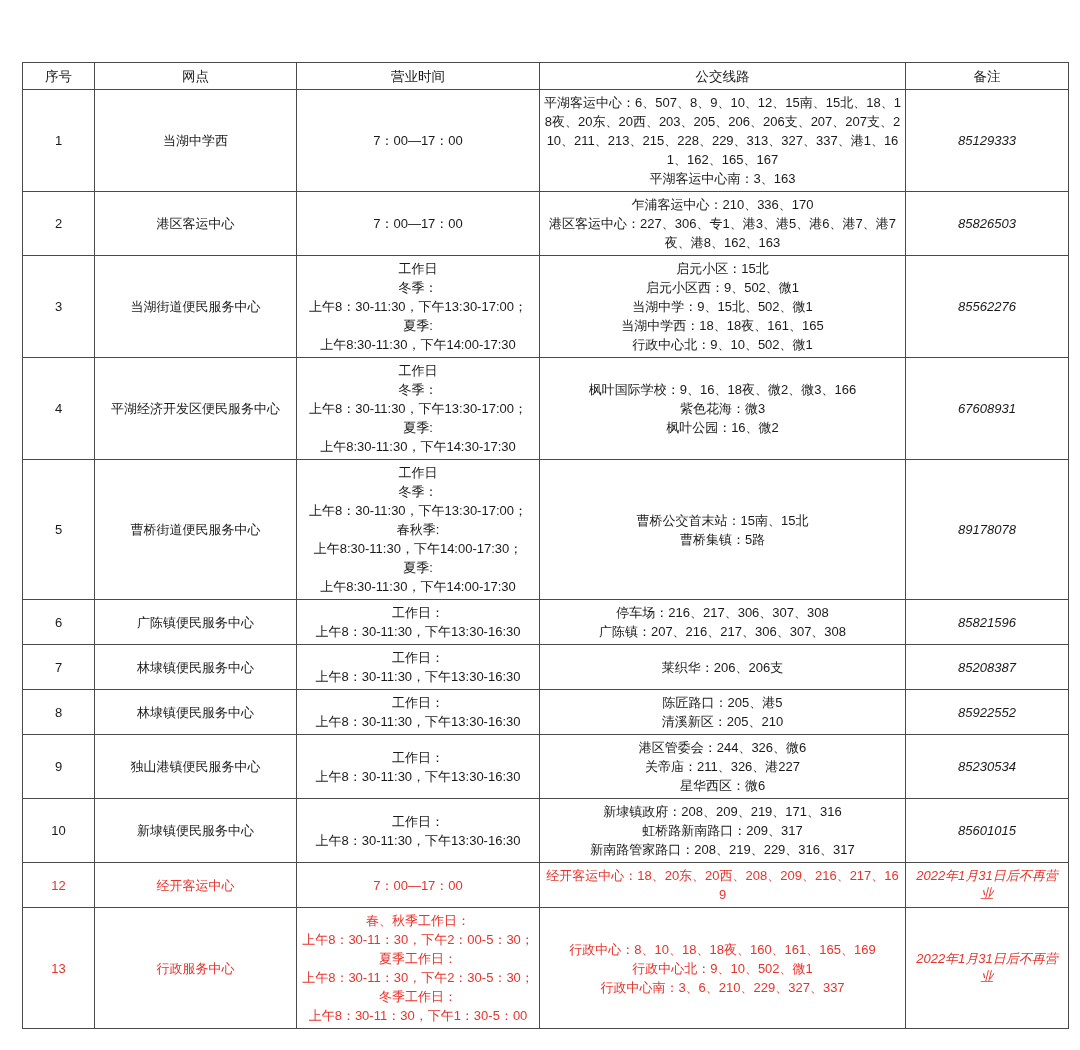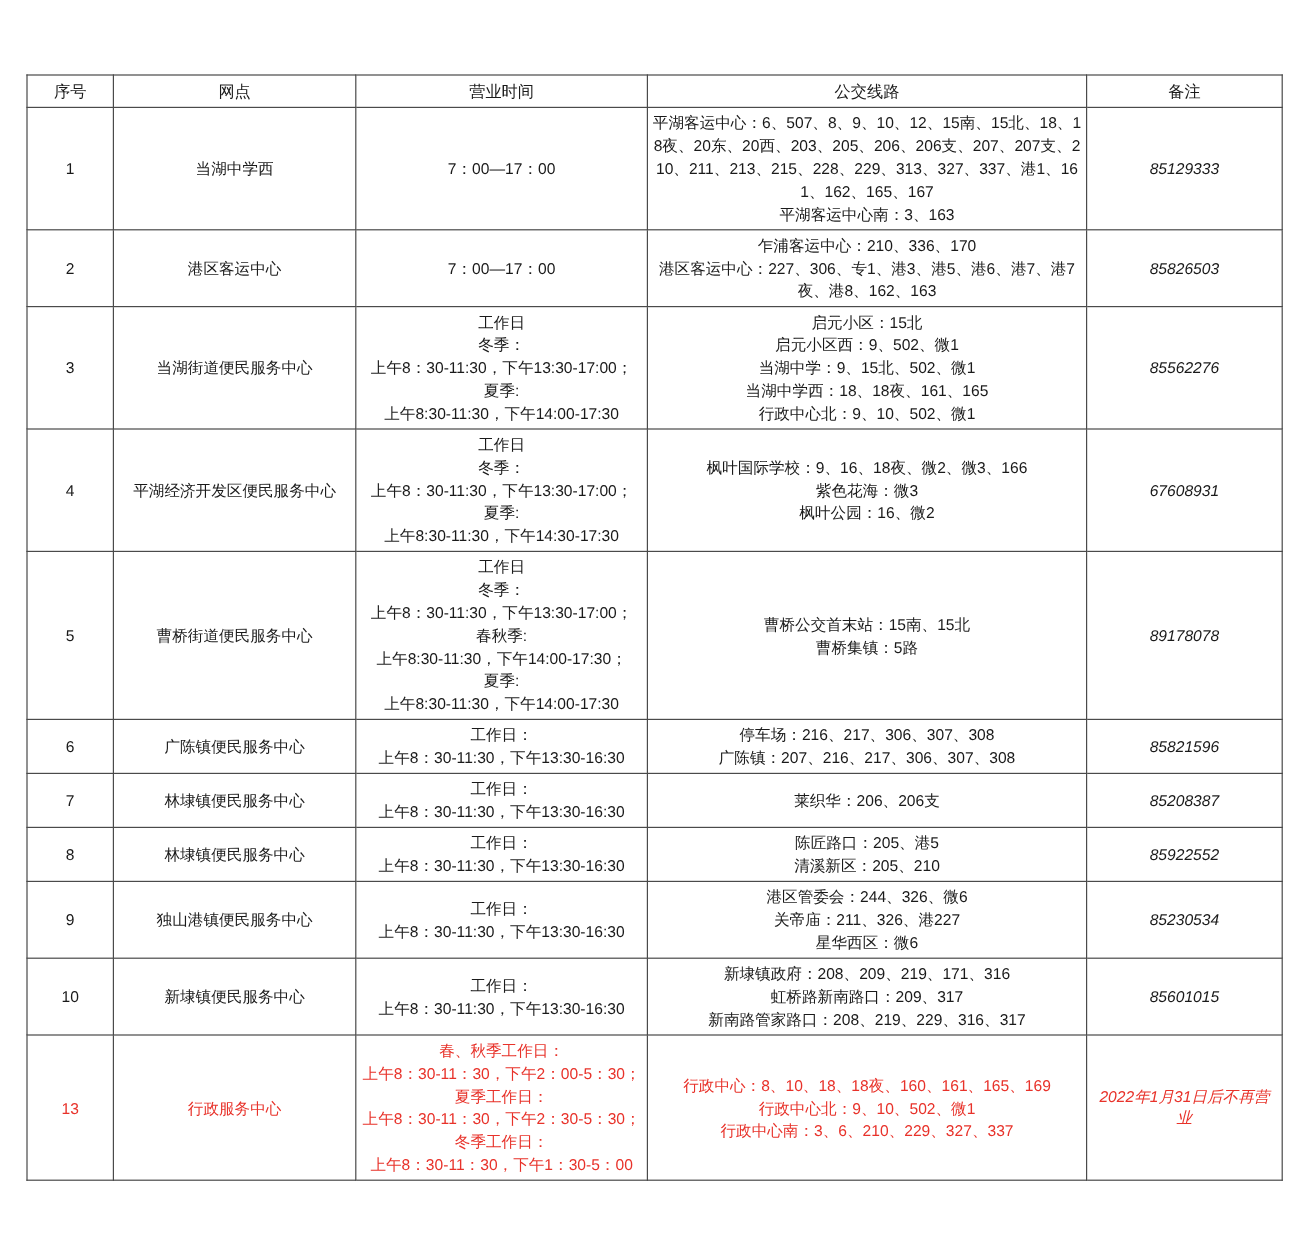--- a/index.html
+++ b/index.html
@@ -193,20 +193,27 @@
         <td class="cell-no">10</td>
         <td class="cell-site">新埭镇便民服务中心</td>
         <td class="multiline">工作日：
 上午8：30-11:30，下午13:30-16:30</td>
         <td class="multiline">新埭镇政府：208、209、219、171、316
 虹桥路新南路口：209、317
 新南路管家路口：208、219、229、316、317</td>
         <td class="cell-note">85601015</td>
       </tr>
       <tr class="red">
+        <td class="cell-no">12</td>
+        <td class="cell-site">经开客运中心</td>
+        <td class="multiline">7：00—17：00</td>
+        <td class="multiline">经开客运中心：18、20东、20西、208、209、216、217、169</td>
+        <td class="cell-note">2022年1月31日后不再营业</td>
+      </tr>
+      <tr class="red">
         <td class="cell-no">13</td>
         <td class="cell-site">行政服务中心</td>
         <td class="multiline pad-lines">春、秋季工作日：
 上午8：30-11：30，下午2：00-5：30；
 夏季工作日：
 上午8：30-11：30，下午2：30-5：30；
 冬季工作日：
 上午8：30-11：30，下午1：30-5：00</td>
         <td class="multiline pad-lines">行政中心：8、10、18、18夜、160、161、165、169
 行政中心北：9、10、502、微1

